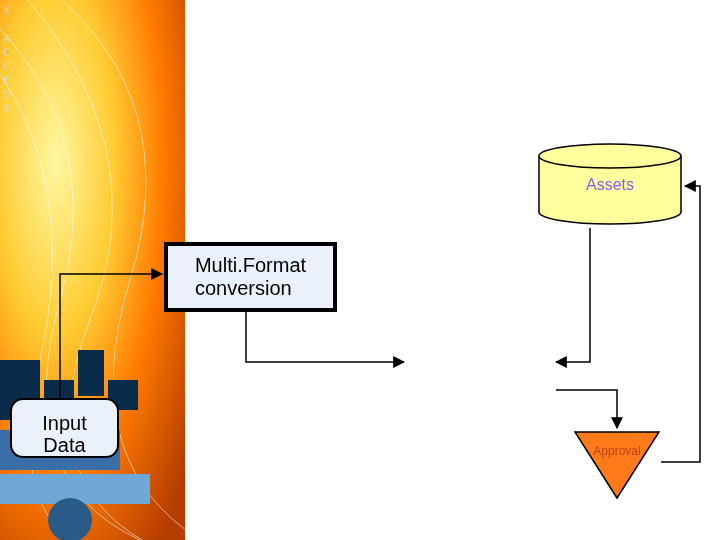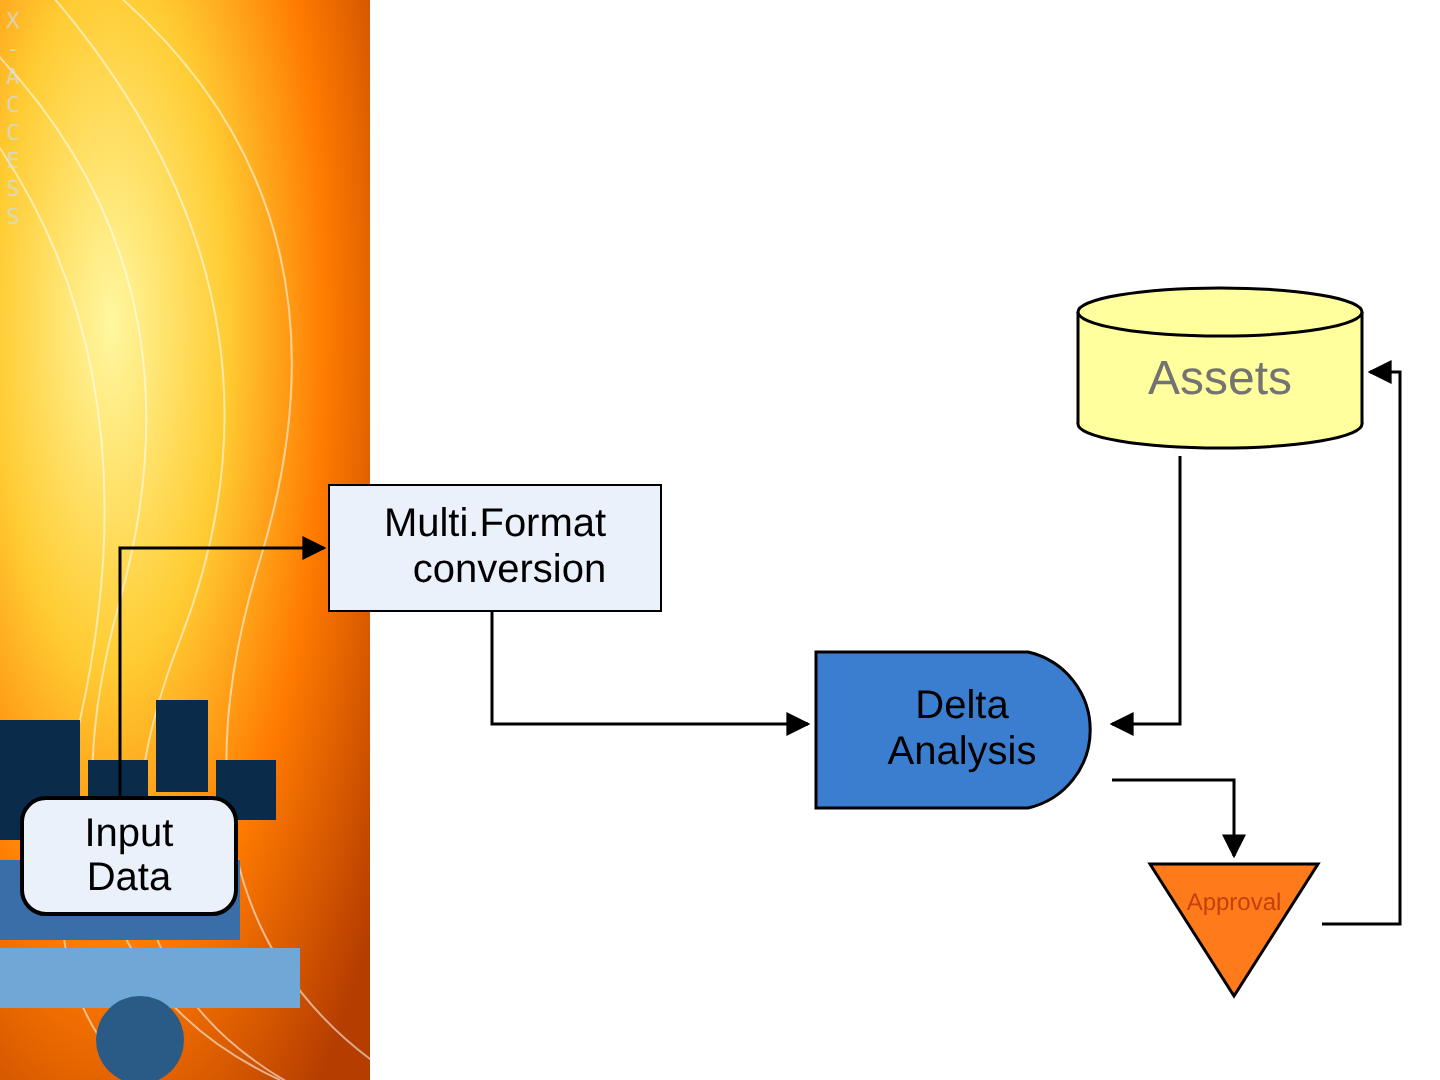--- a/index.html
+++ b/index.html
@@ -3,29 +3,29 @@
 <meta charset="utf-8">
 <style>
   html,body{margin:0;padding:0;width:720px;height:540px;background:#fff;font-family:Verdana,Arial,sans-serif;position:relative;overflow:hidden}
   .stage{position:relative;width:720px;height:540px}
   .bg-photo{position:absolute;left:0;top:0;width:185px;height:540px;overflow:hidden}
   .bg-photo svg{display:block}
   .title{position:absolute;left:268px;top:20px;font-size:30px;color:#000;white-space:nowrap}
   
   .assets{position:absolute;left:537px;top:142px;width:146px;height:84px}
   .assets svg{position:absolute;left:0;top:0}
-  .assets .lbl{position:absolute;left:0;top:34px;width:100%;text-align:center;font-size:24px;color:#737373}
+  .assets .lbl{position:absolute;left:0;top:34px;width:100%;text-align:center;font-size:16px;color:#8b5cf6}
   
-  .mf{position:absolute;left:164px;top:242px;width:165px;height:62px;border:1px solid #000000;background:#eaf1fb;display:flex;align-items:center;justify-content:center;text-align:right;font-size:20px;line-height:1.15}
+  .mf{position:absolute;left:164px;top:242px;width:165px;height:62px;border:4px solid #000000;background:#eaf1fb;display:flex;align-items:center;justify-content:center;text-align:left;font-size:20px;line-height:1.15}
   
   .delta{position:absolute;left:406px;top:324px;width:150px;height:82px}
   .delta svg{position:absolute;left:0;top:0}
   .delta .lbl{position:absolute;left:0;top:18px;width:100%;text-align:center;font-size:20px;line-height:1.15;color:#000}
   
-  .input{position:absolute;left:10px;top:398px;width:105px;height:56px;border:2px solid #000;border-radius:13px;background:#eaf1fb;display:flex;align-items:center;justify-content:center;text-align:center;font-size:20px;line-height:1.1}
+  .input{position:absolute;left:10px;top:398px;width:105px;height:56px;border:2px solid #000;border-radius:13px;background:#eaf1fb;display:flex;align-items:flex-end;justify-content:center;text-align:center;font-size:20px;line-height:1.1}
   
   .approval{position:absolute;left:573px;top:430px;width:88px;height:70px}
   .approval svg{position:absolute;left:0;top:0}
   .approval .lbl{position:absolute;left:0;top:14px;width:100%;text-align:center;font-size:12px;color:#c2410c}
   
   .wires{position:absolute;left:0;top:0;width:720px;height:540px;pointer-events:none}
 </style>
 </head>
 <body>
 
@@ -98,27 +98,20 @@
       <ellipse cx="73" cy="14" rx="71" ry="12" fill="#ffff9e" stroke="#000" stroke-width="1.5"></ellipse>
     </svg>
     <div class="lbl">Assets</div>
   </div>
 
   <div class="mf">
     <span style="white-space:pre-line">Multi.Format
 conversion</span>
   </div>
 
-  <div class="delta">
-    <svg width="150" height="82" viewBox="0 0 150 82">
-      <path d="M2 2 H108 A40 40 0 0 1 108 80 H2 Z" fill="#3b7ed0" stroke="#000" stroke-width="1.5"></path>
-    </svg>
-    <div class="lbl" style="white-space:pre-line">Delta
-Analysis</div>
-  </div>
 
   <div class="input">
     <span style="white-space:pre-line">Input
 Data</span>
   </div>
 
   <div class="approval">
     <svg width="88" height="70" viewBox="0 0 88 70">
       <polygon points="2,2 86,2 44,68" fill="#ff7a1a" stroke="#000" stroke-width="1.5"></polygon>
     </svg>

